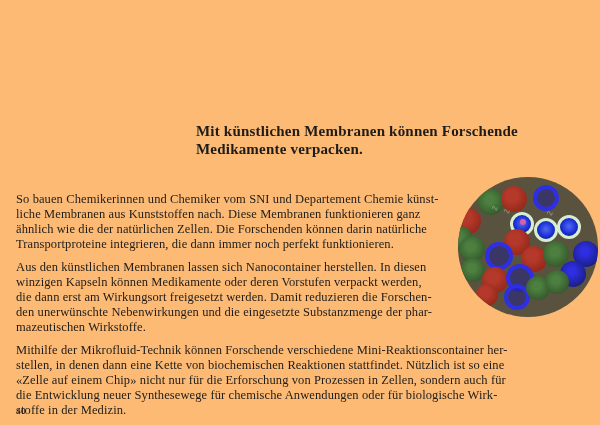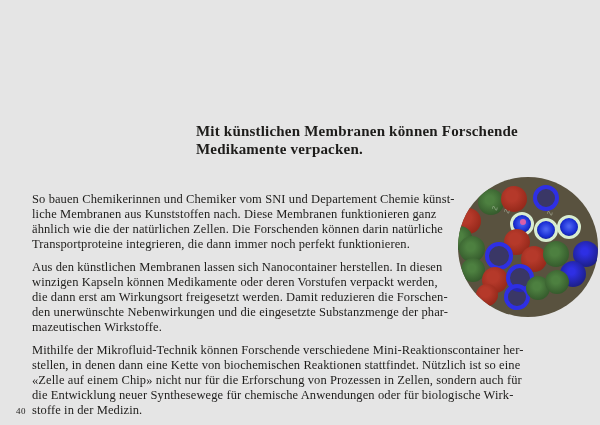--- a/index.html
+++ b/index.html
@@ -1,20 +1,20 @@
 <!DOCTYPE html>
 <html><head>
 <meta charset="utf-8">
 <style>
   html, body { margin: 0; padding: 0; background: #ffffff; }
   .page {
     position: relative;
     width: 600px;
     height: 425px;
-    background: #e5e5e5;
+    background: #fdba74;
     font-family: "Liberation Serif", serif;
     color: #1d1c1a;
     overflow: hidden;
   }
   .heading {
     position: absolute;
     left: 196px;
     top: 113px;
     width: 380px;
     font-size: 15px;
@@ -24,21 +24,20 @@
     letter-spacing: 0.2px;
   }
   .para {
     position: absolute;
     left: 16px;
     width: 560px;
     font-size: 12.5px;
     line-height: 15px;
     white-space: pre-line;
     letter-spacing: 0.1px;
-    margin-left: 16px;
   }
   .para-1 { top: 179px; }
   .para-2 { top: 247px; }
   .para-3 { top: 330px; }
   .page-number {
     position: absolute;
     left: 16px;
     top: 406px;
     font-size: 9px;
     letter-spacing: 0.5px;

